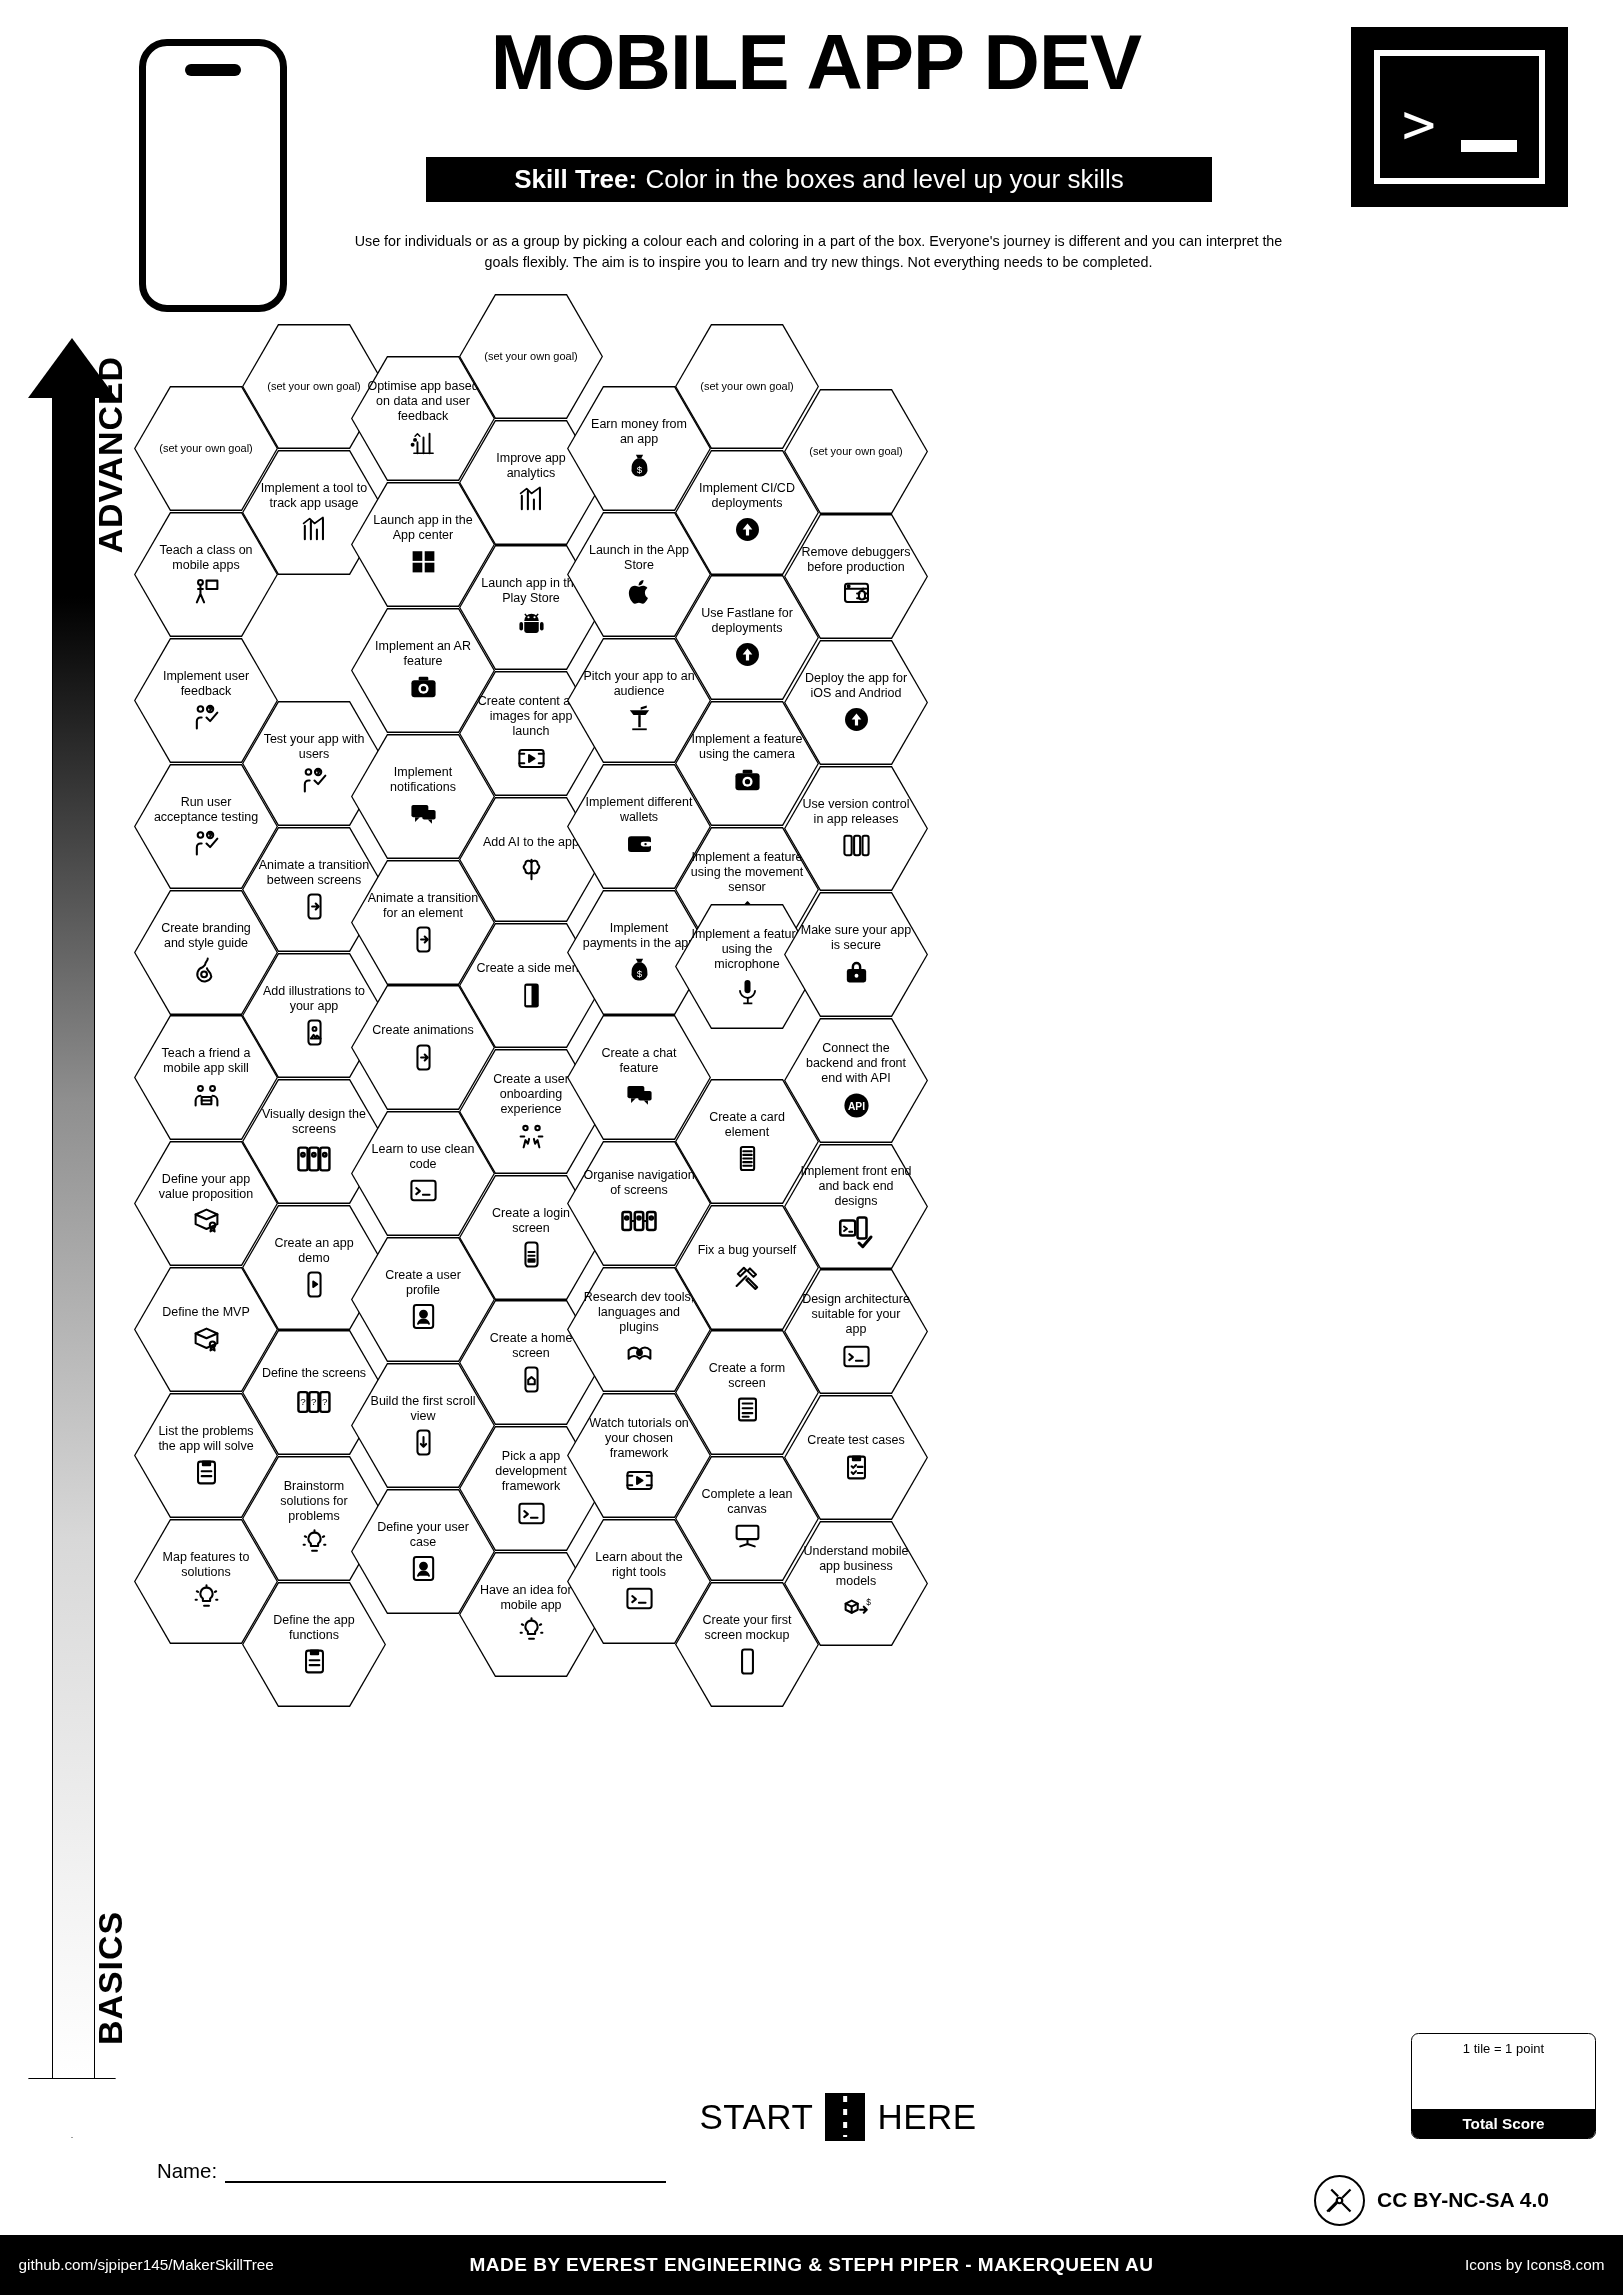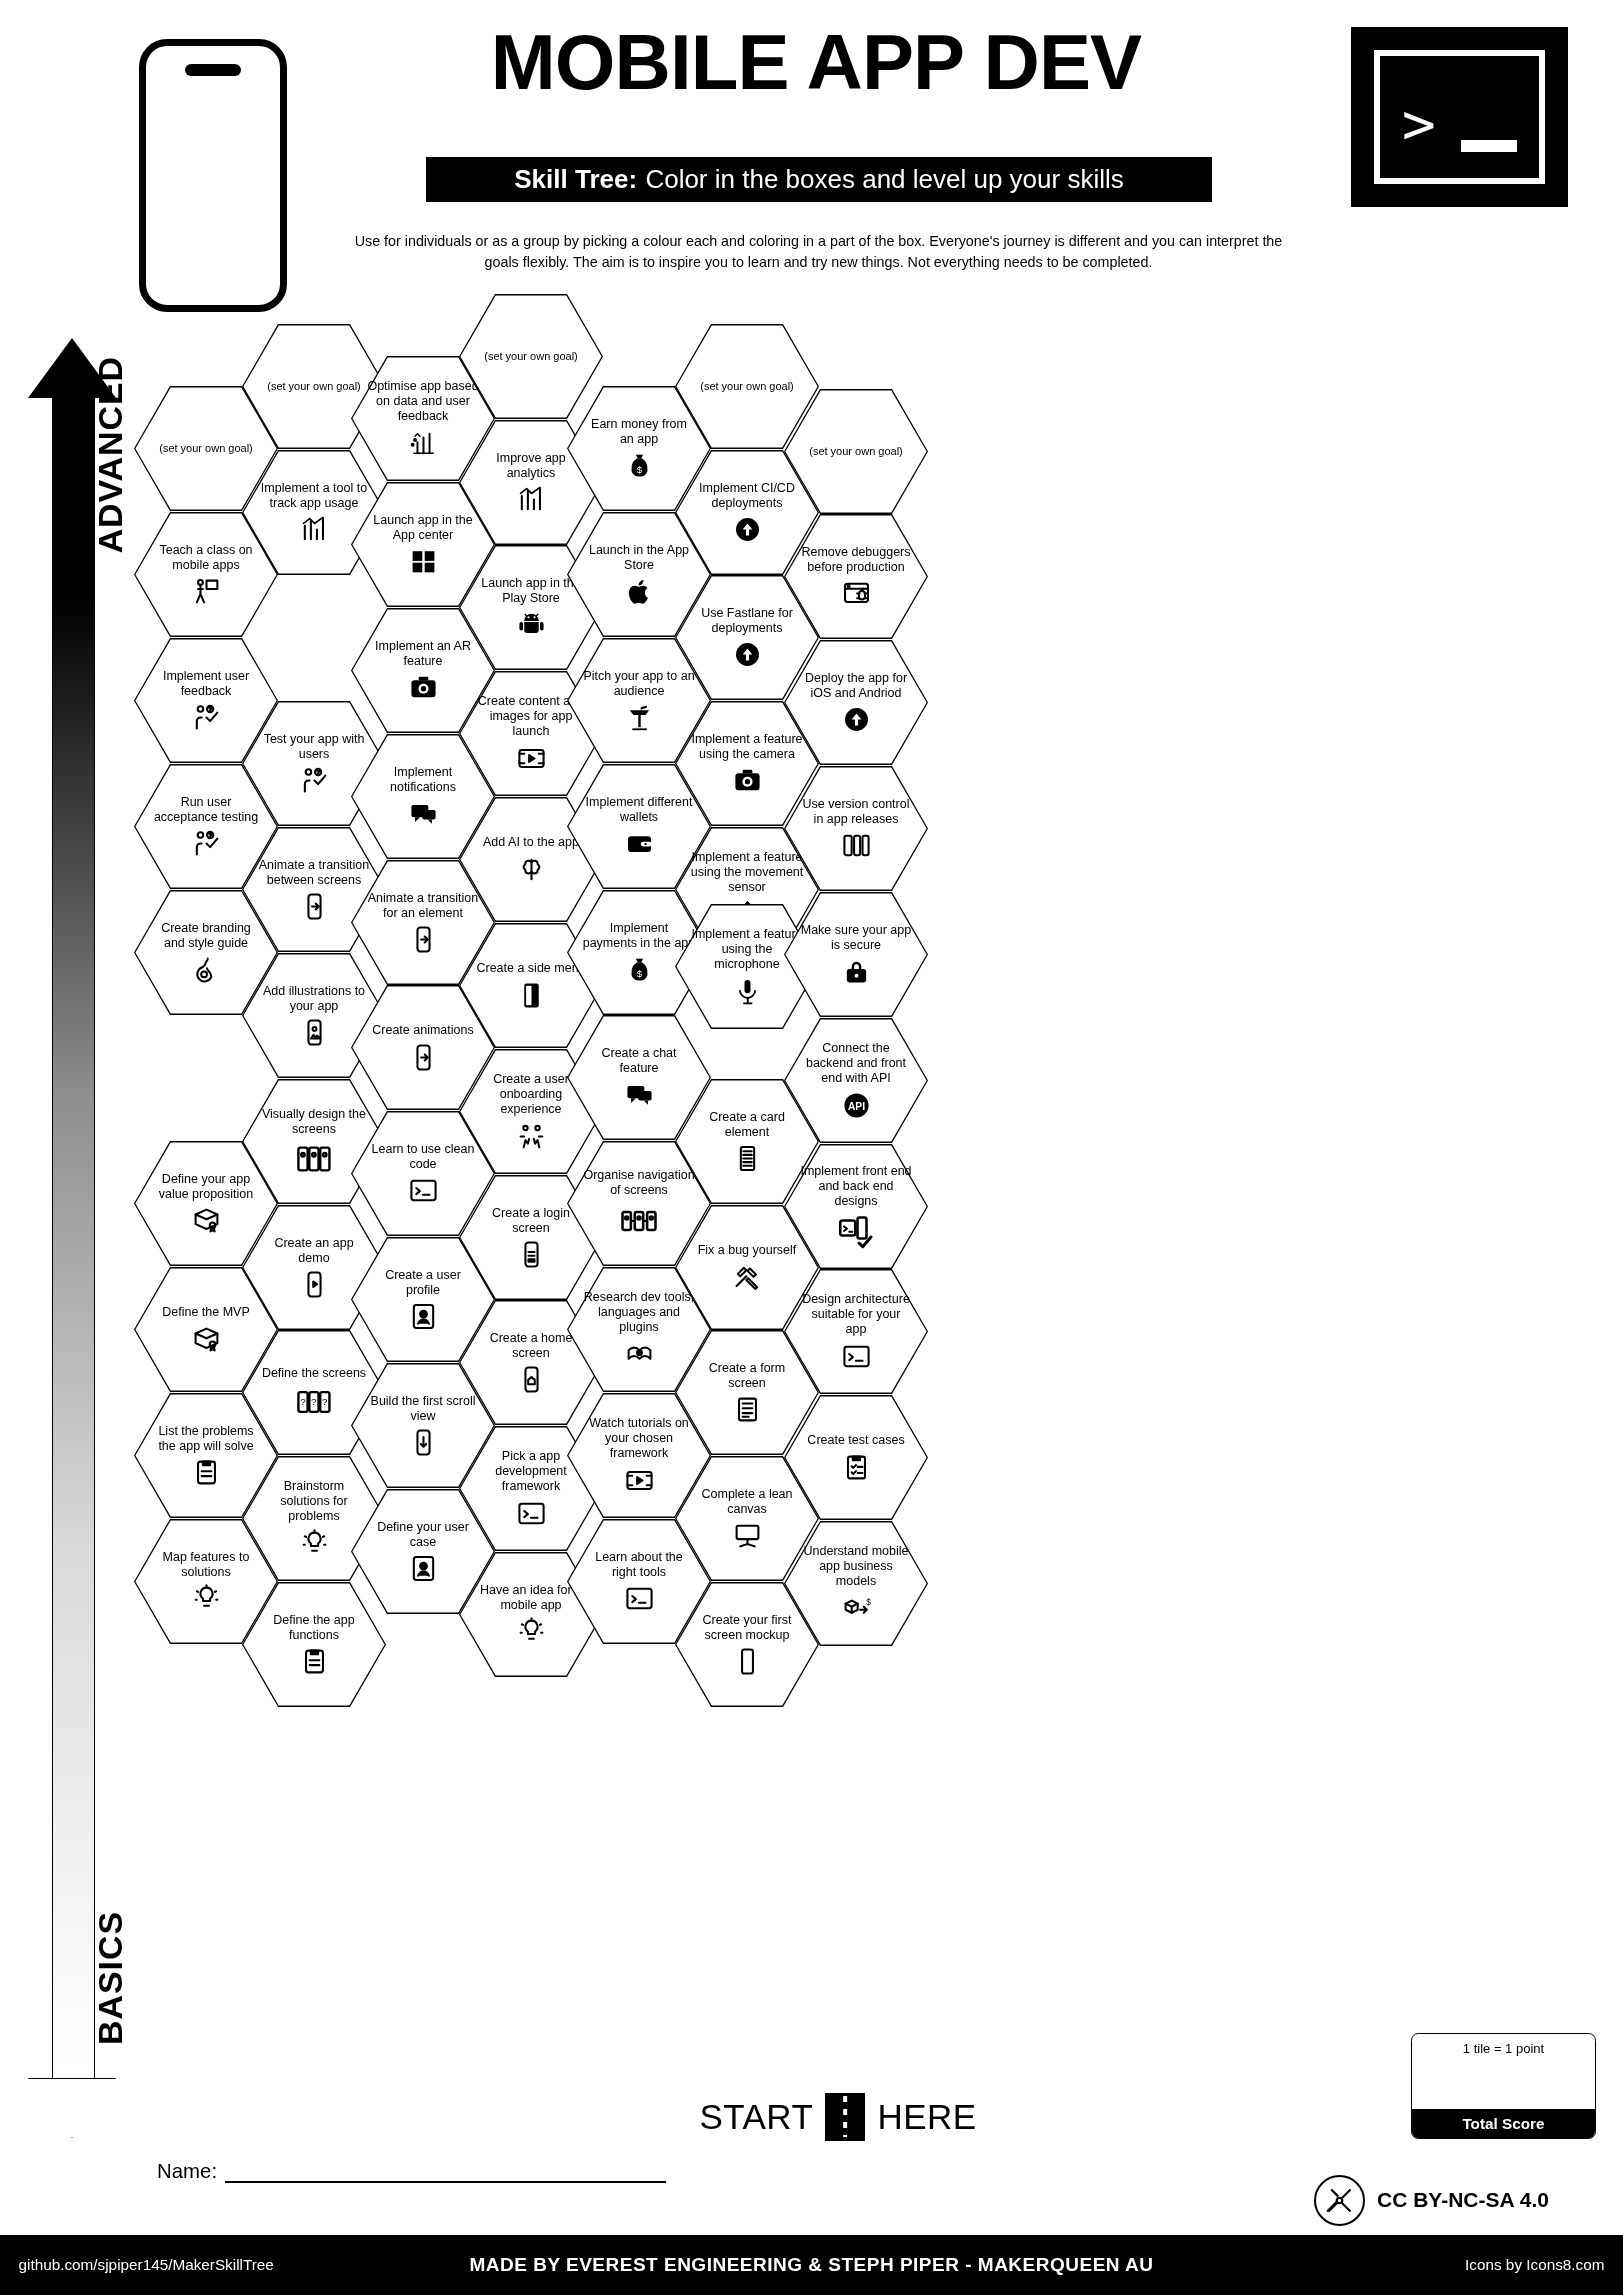--- a/index.html
+++ b/index.html
@@ -262,20 +262,35 @@
       <div class="content">
         <div class="txt">Create branding and style guide</div>
         <div class="ic">
           <svg width="29" height="29" viewBox="0 0 24 24" fill="none" stroke="#000" stroke-width="1.7" stroke-linecap="round" stroke-linejoin="round">
             <path d="M13 3c0 2-2 2.5-2 4.5 0 1-1.2 1.6-2.2 2.6A6 6 0 1016 18a6 6 0 00-2-4.4c-1-1-1.6-1.6-1.6-2.6"></path>
             <circle cx="10" cy="16" r="2.4"></circle>
           </svg>
         </div>
       </div>
     </div>
+    <div class="hex" style="left: 134px; top: 1015px;">
+      <div class="shape"></div>
+      <div class="content">
+        <div class="txt">Teach a friend a mobile app skill</div>
+        <div class="ic">
+          <svg width="29" height="29" viewBox="0 0 24 24" fill="none" stroke="#000" stroke-width="1.7" stroke-linecap="round" stroke-linejoin="round">
+            <circle cx="7" cy="7" r="2"></circle>
+            <circle cx="17" cy="7" r="2"></circle>
+            <path d="M3 21v-4a4 4 0 014-4M21 21v-4a4 4 0 00-4-4"></path>
+            <rect x="8" y="14" width="8" height="6"></rect>
+            <path d="M8 17h8"></path>
+          </svg>
+        </div>
+      </div>
+    </div>
     <div class="hex" style="left: 134px; top: 1141px;">
       <div class="shape"></div>
       <div class="content">
         <div class="txt">Define your app value proposition</div>
         <div class="ic">
           <svg width="29" height="29" viewBox="0 0 24 24" fill="none" stroke="#000" stroke-width="1.7" stroke-linecap="round" stroke-linejoin="round">
             <path d="M3 7l9-4 9 4-9 4-9-4z"></path>
             <path d="M3 7v8l9 4 9-4V7"></path>
             <circle cx="17" cy="16" r="2.3"></circle>
             <path d="M15.8 18l-.5 3 1.7-1 1.7 1-.5-3"></path>

